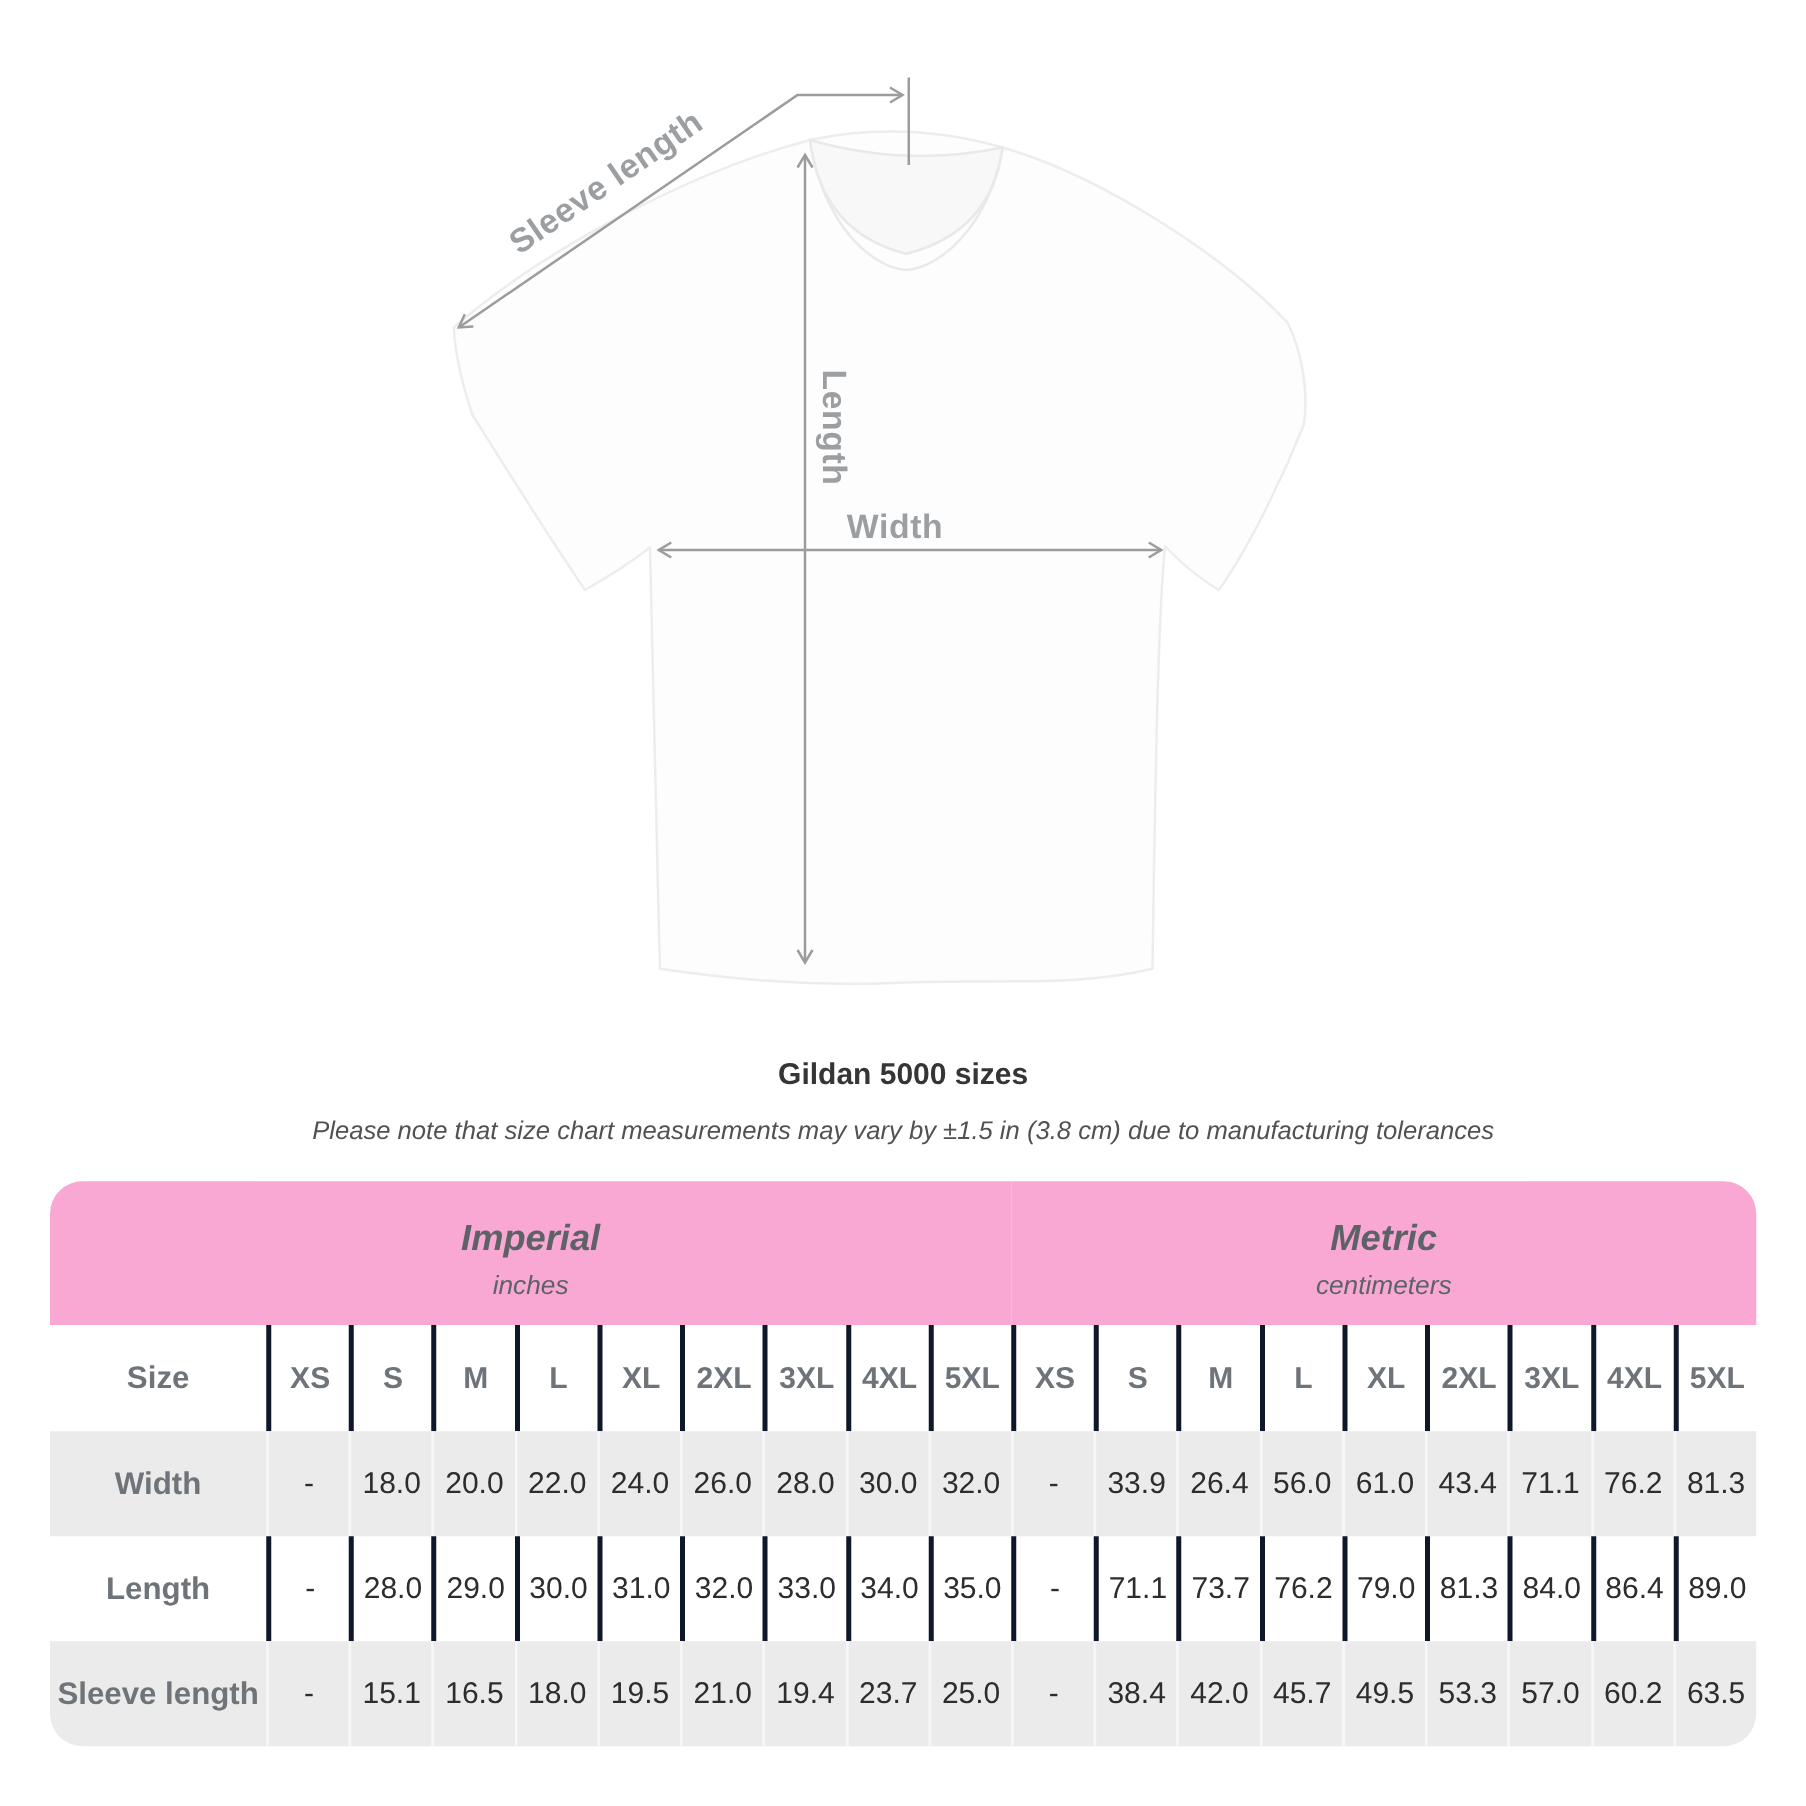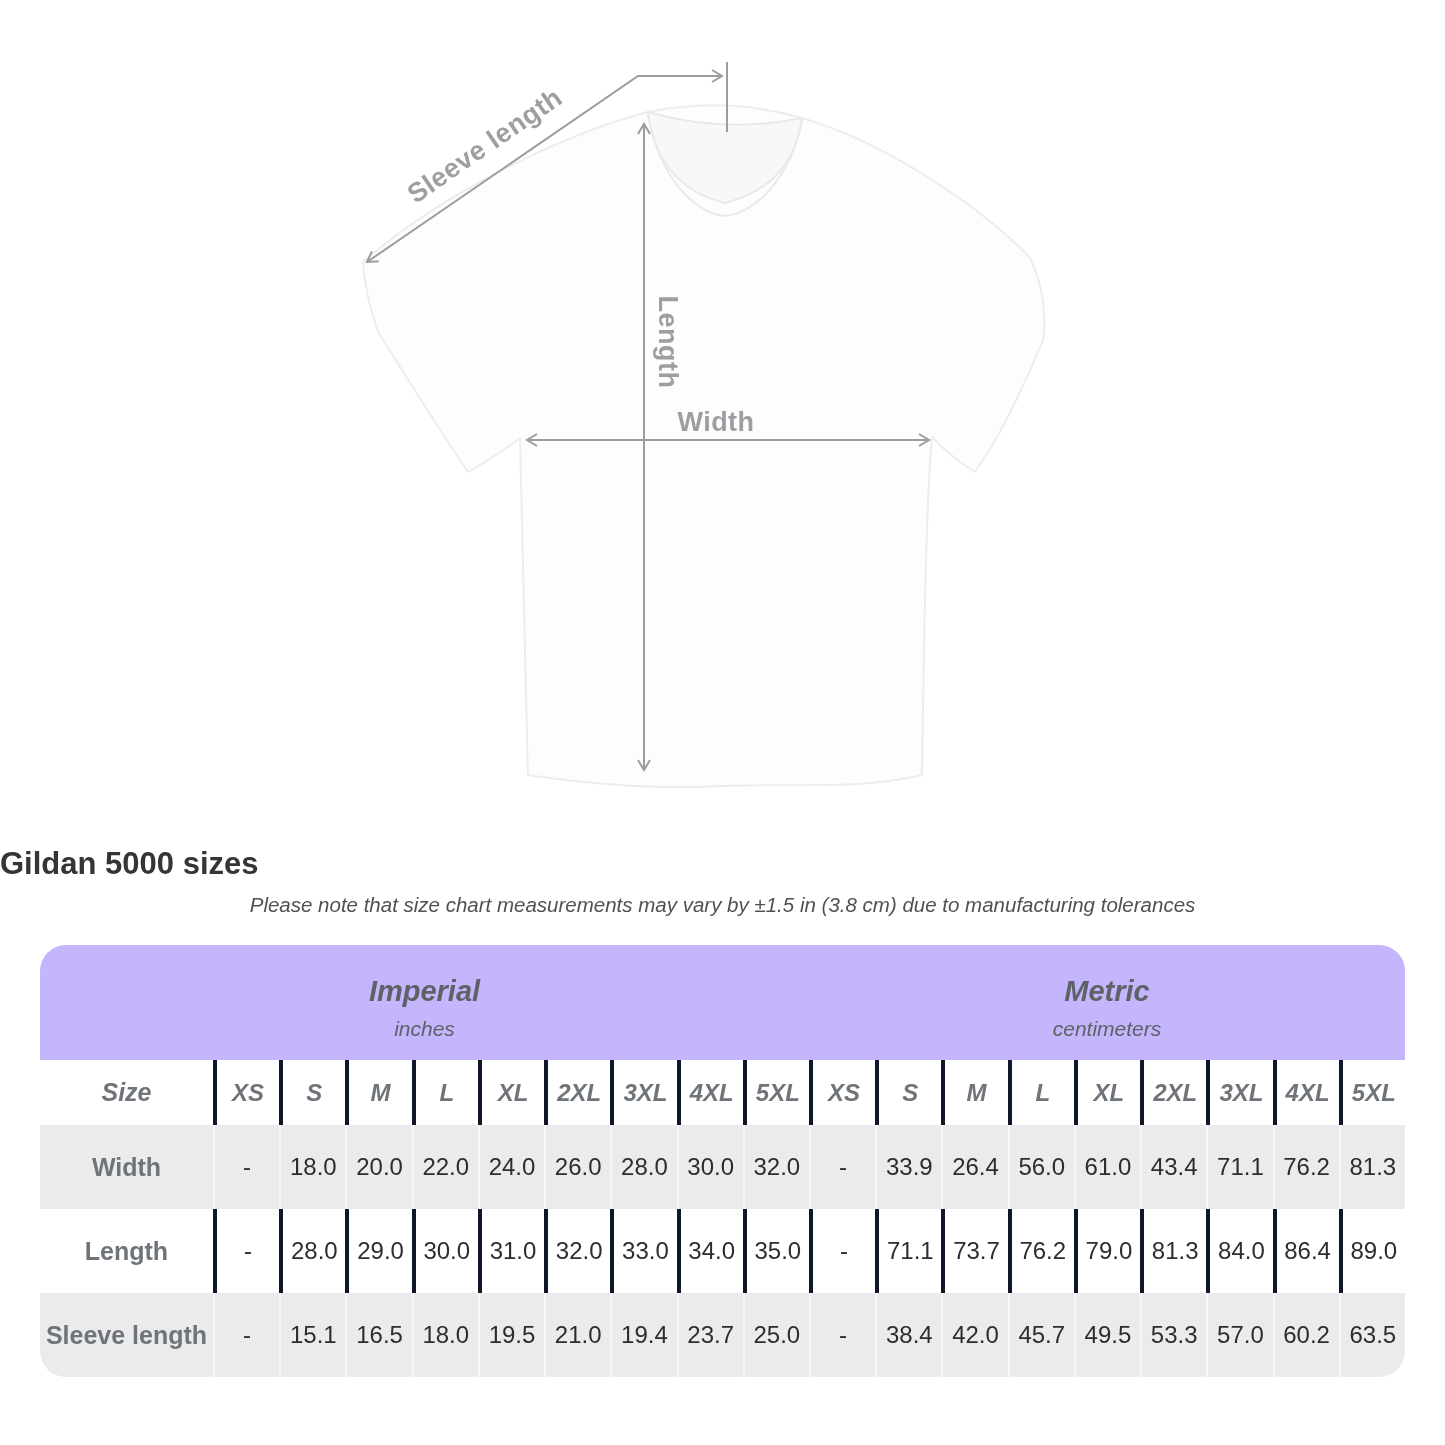--- a/index.html
+++ b/index.html
@@ -13,42 +13,42 @@
   .diag-label {
     position:absolute; font-weight:bold; color:#9c9fa2;
     font-size:27px; white-space:nowrap; letter-spacing:0.5px;
   }
   .lbl-sleeve { left:485px; top:146px; transform:translate(-50%,-50%) rotate(-34.5deg); }
   .lbl-length { left:667px; top:342px; transform:translate(-50%,-50%) rotate(90deg); }
   .lbl-width  { left:716px; top:422px; transform:translate(-50%,-50%); }
 
   .title {
     position:absolute; left:0; top:846px; width:100%;
-    text-align:left; font-size:31px; font-weight:bold; color:#353535;
+    text-align:center; font-size:24px; font-weight:bold; color:#353535;
   }
   .subtitle {
     position:absolute; left:0; top:893px; width:100%;
     text-align:center; font-size:20.5px; font-style:italic; color:#515151;
   }
 
   table.size-table {
     position:absolute; left:40px; top:945px; width:1365px;
     border-collapse:separate; border-spacing:0; table-layout:fixed;
     text-align:center;
   }
   .size-table td { text-align:center; vertical-align:middle; overflow:hidden; }
 
   tr.band { height:115px; }
-  tr.band td { background:#c4b5fd; }
+  tr.band td { background:#f9a8d4; }
   td.band-left  { border-top-left-radius:26px; }
   td.band-right { border-top-right-radius:26px;margin-top:44px; }
   .unit-label { font-weight:bold; font-style:italic; font-size:29px; color:#5d6267; padding-top:10px; }
   .unit-sub   { font-style:italic; font-size:21px; color:#5d6267; margin-top:9px; }
 
-  tr.head-sizes { height:65px;font-style:italic; }
+  tr.head-sizes { height:85px; }
   tr.row-data   { height:84px; }
   tr.row-gray td { background:#ebebeb; }
 
   tr.head-sizes td + td,
   tr.row-light  td + td { border-left:4px solid #0f172a; }
   tr.row-gray   td + td { border-left:2px solid #f7f7f7; }
 
   tr.row-last td:first-child { border-bottom-left-radius:26px; }
   tr.row-last td:last-child  { border-bottom-right-radius:26px; }
 

